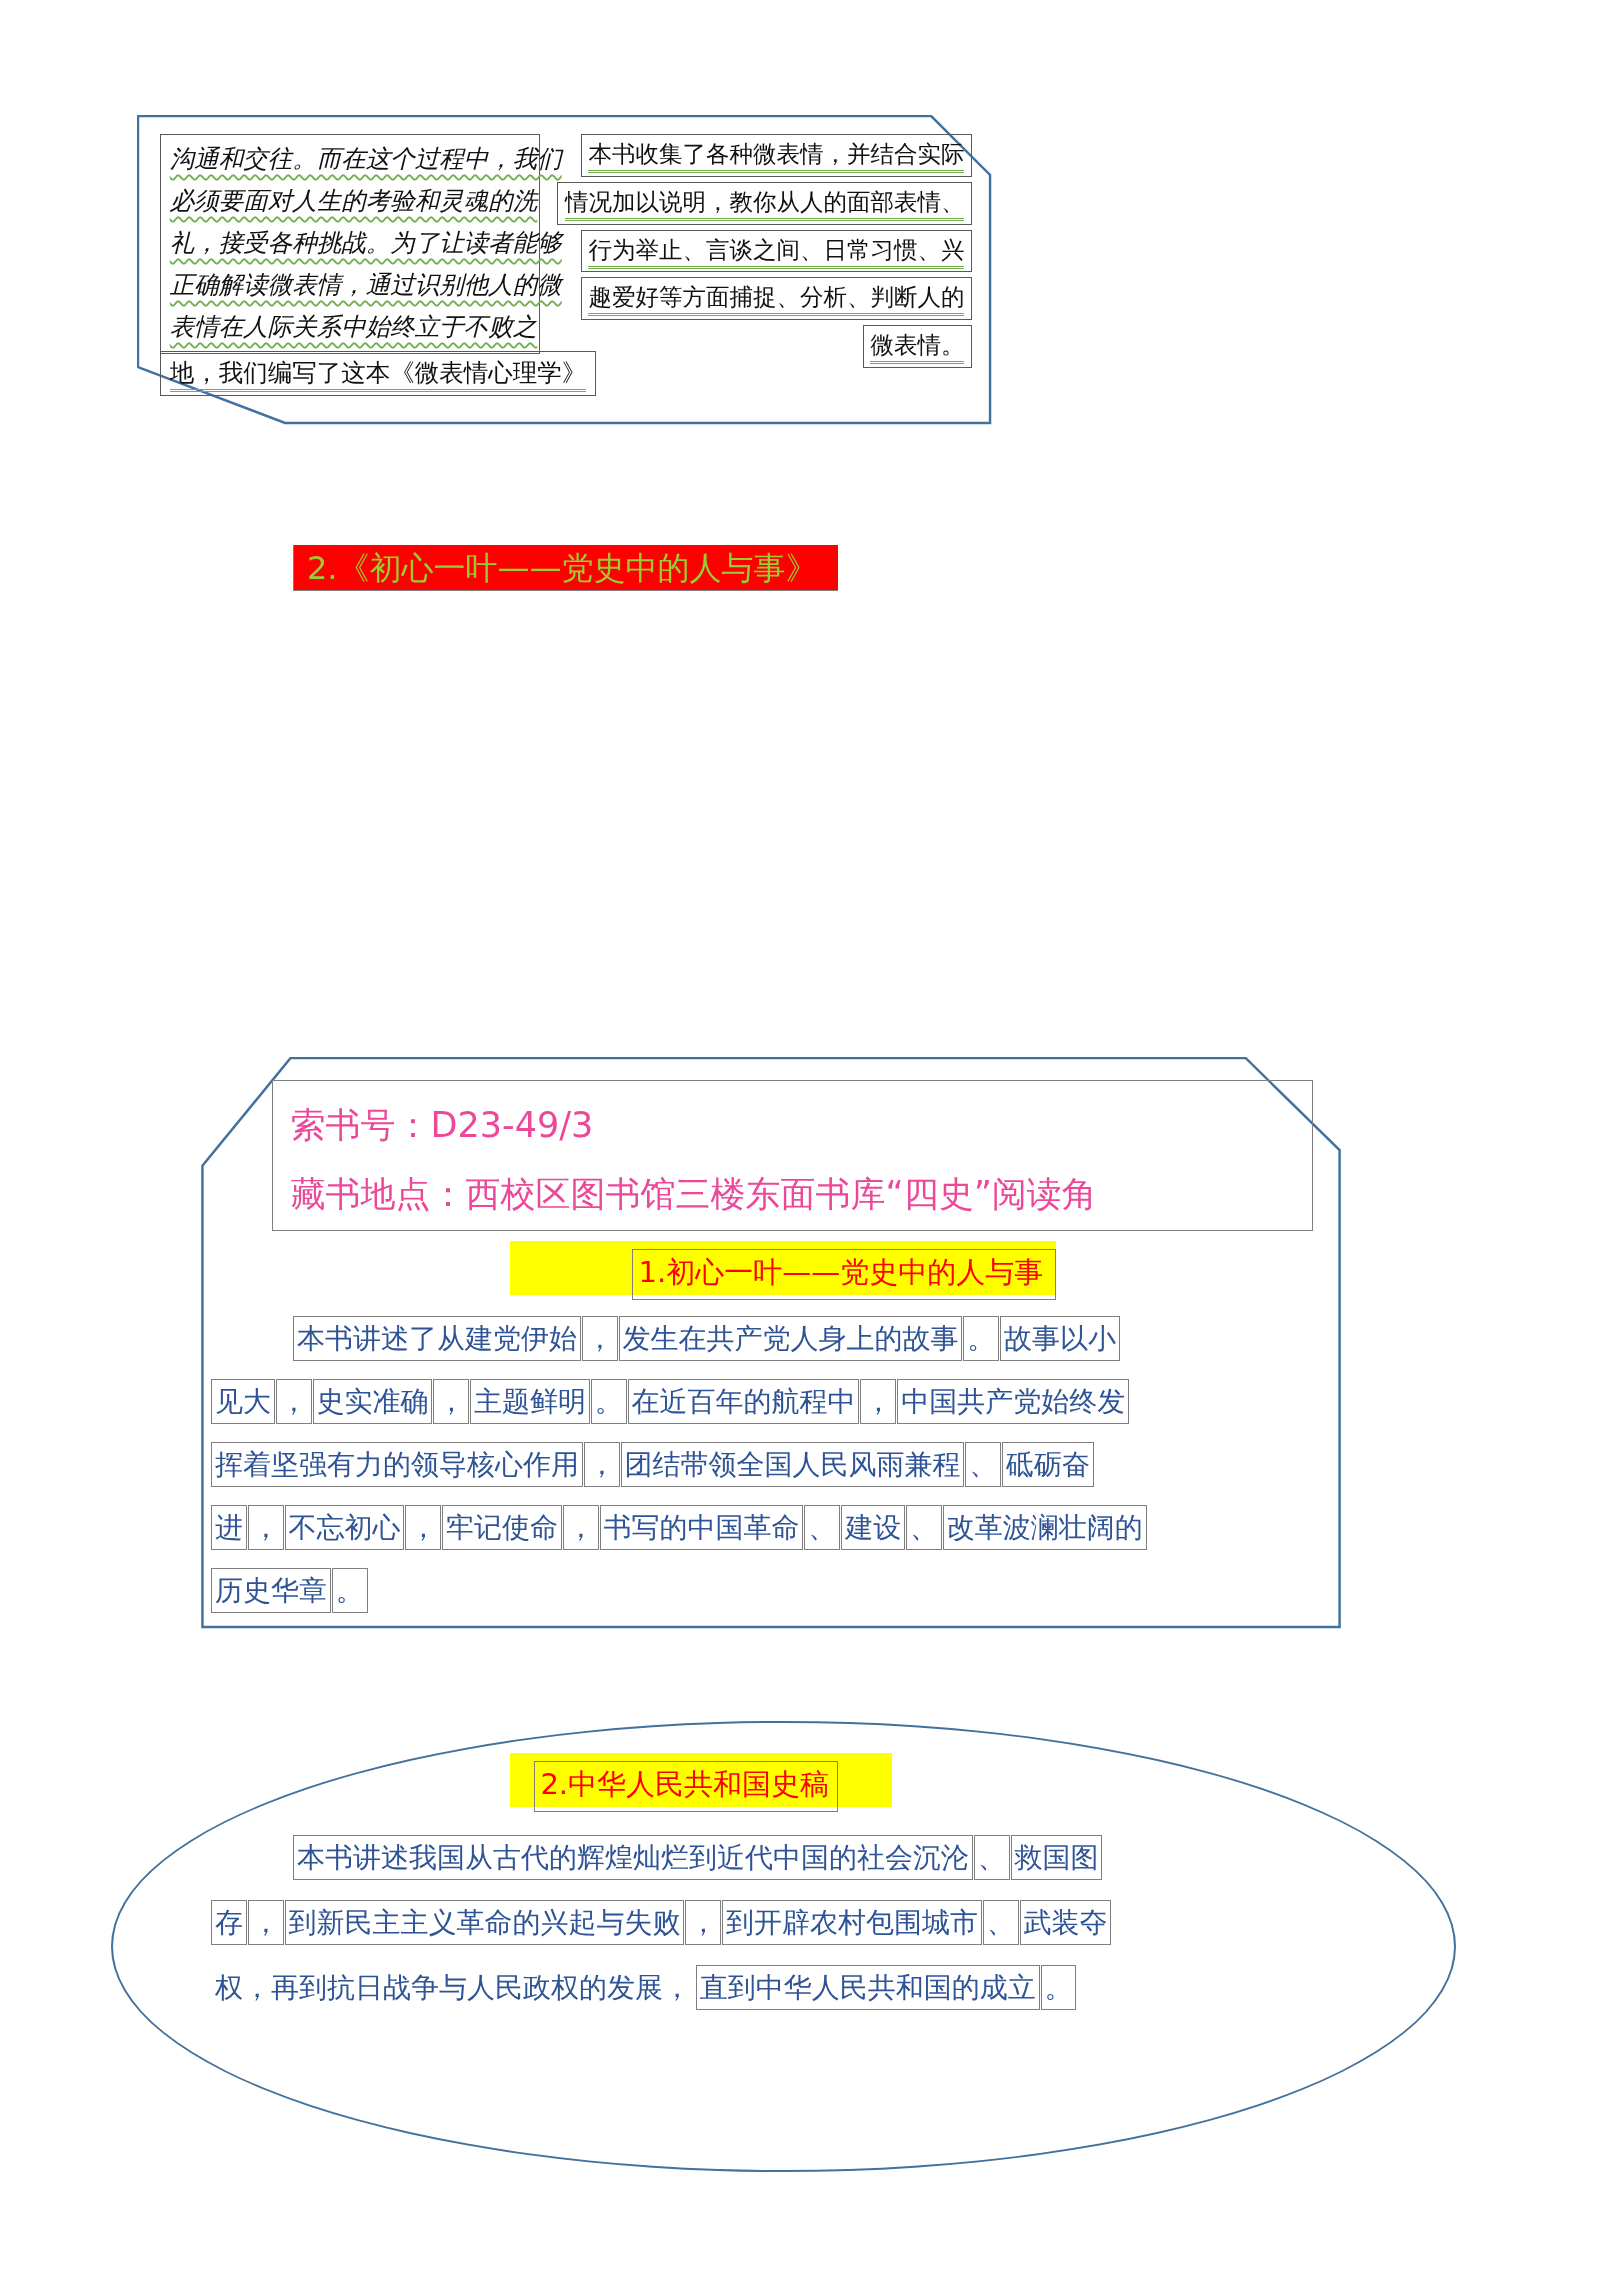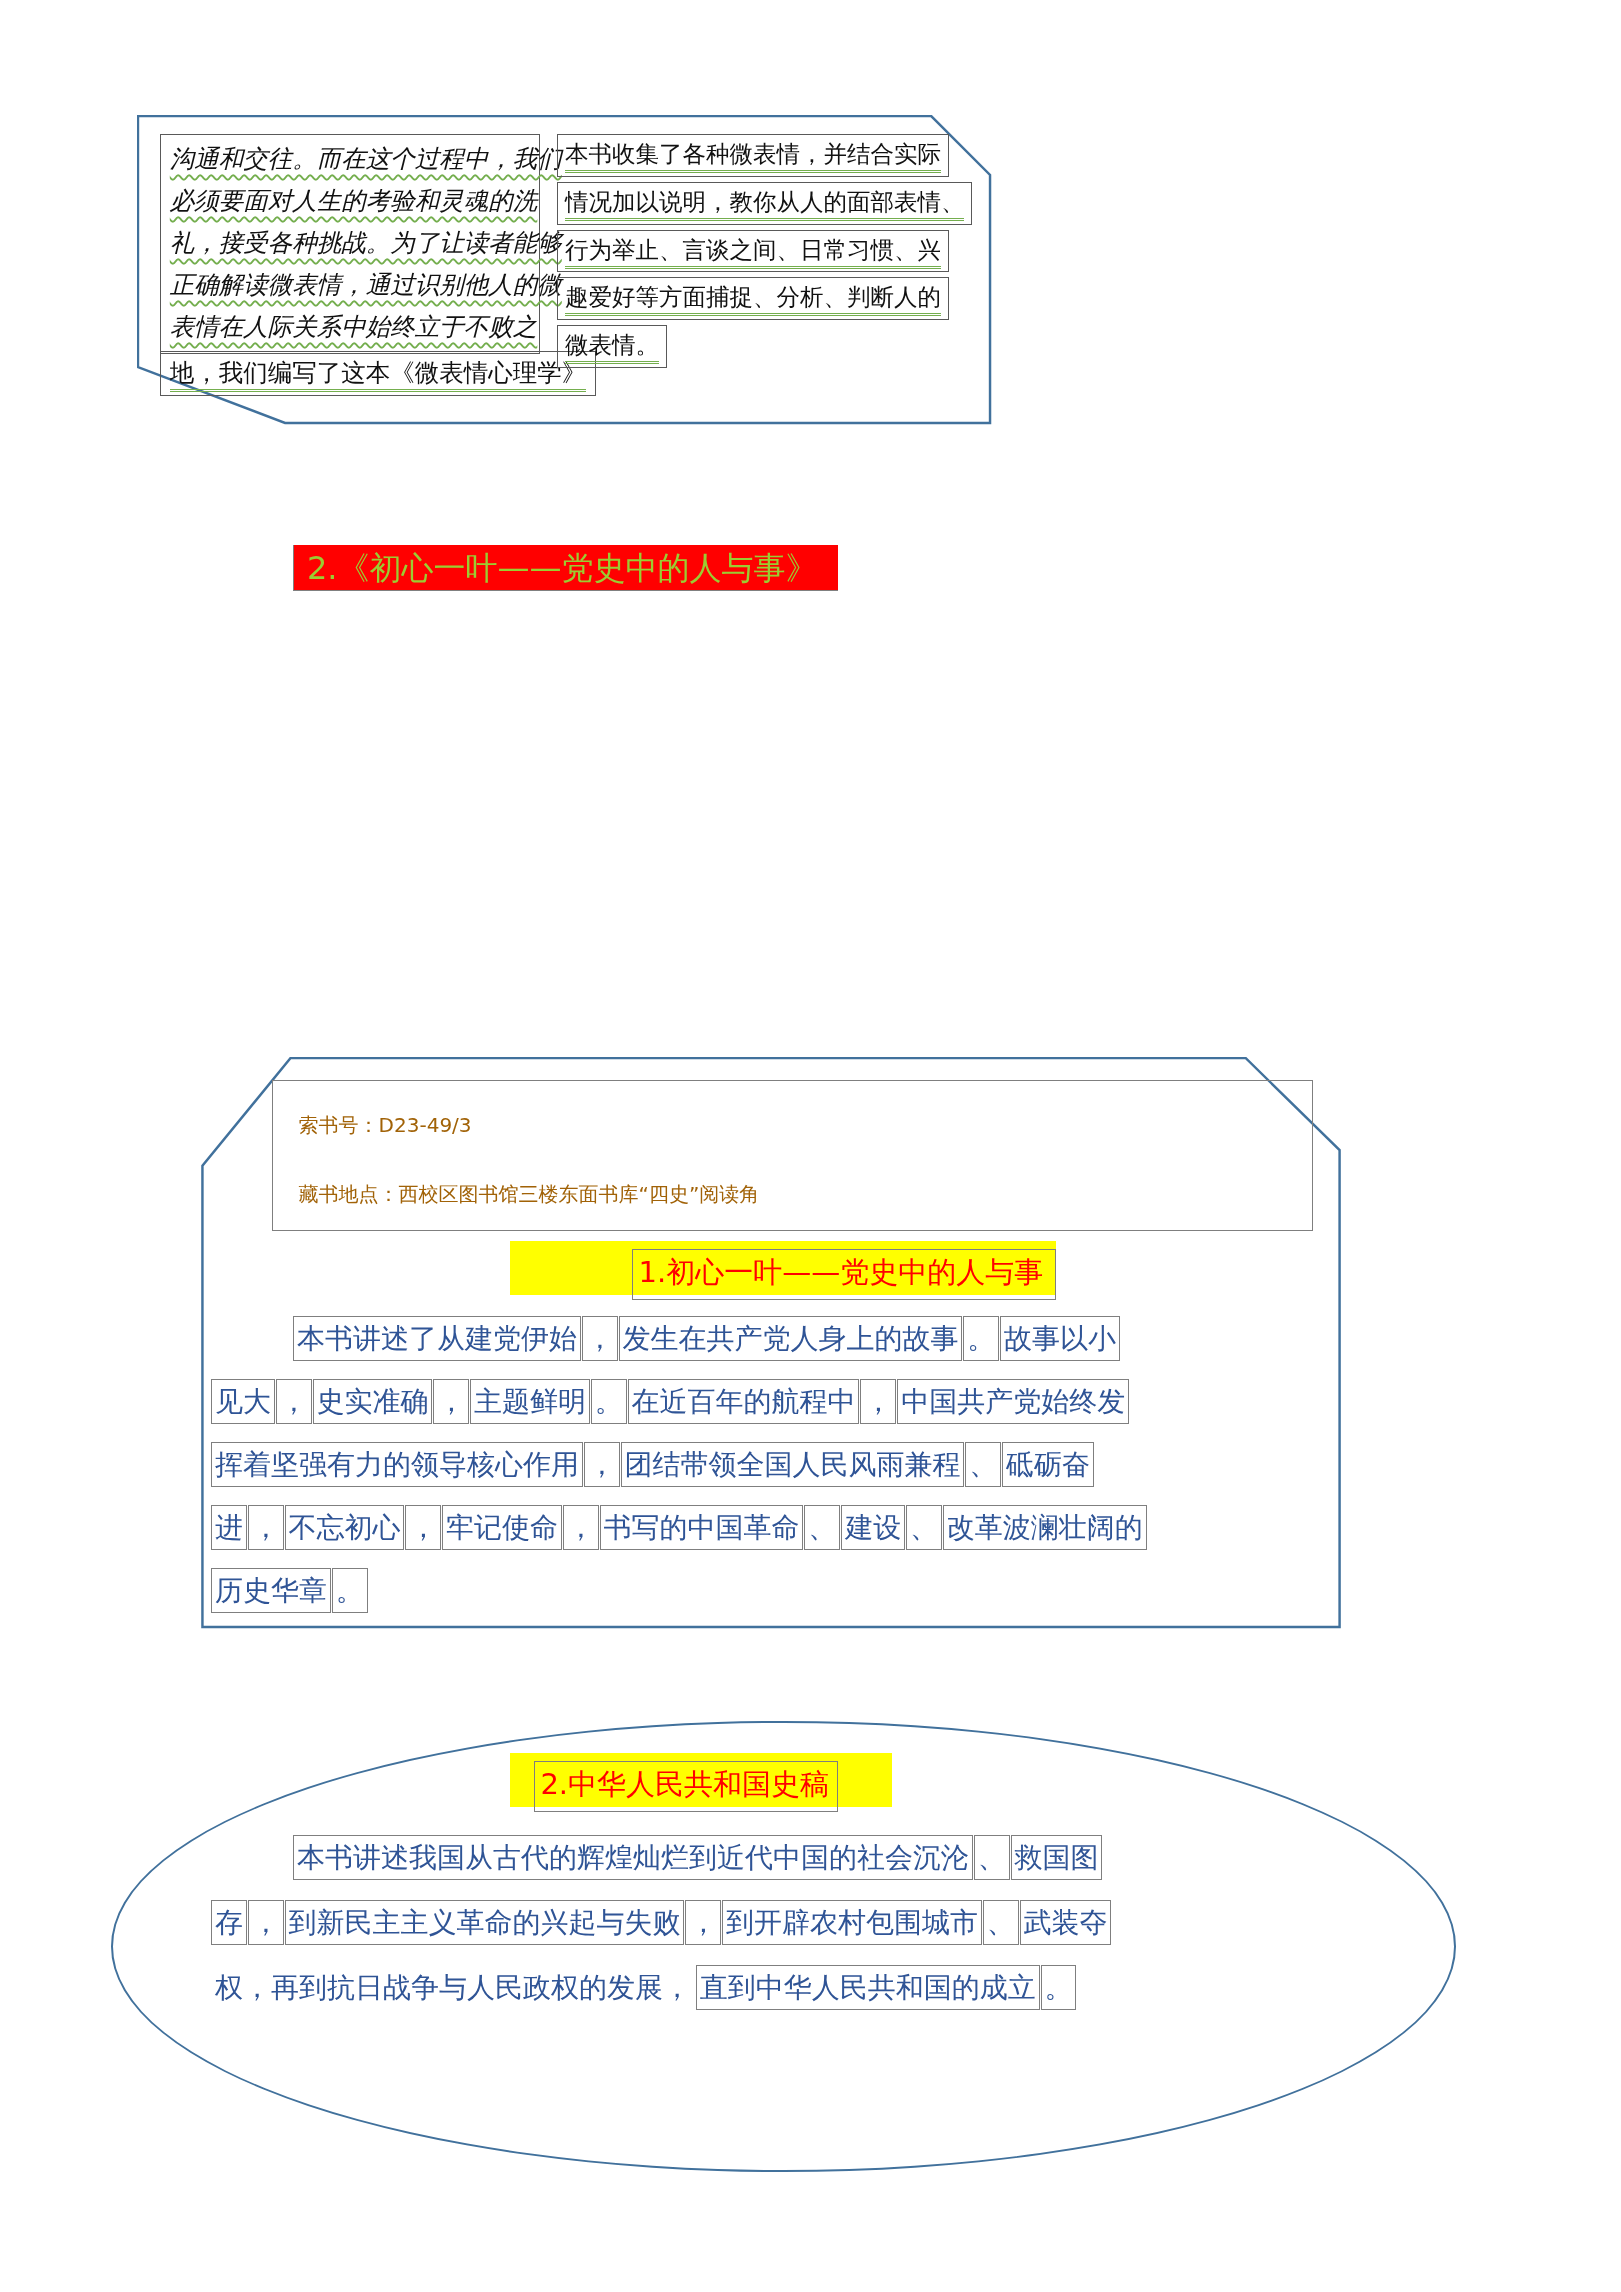--- a/index.html
+++ b/index.html
@@ -19,38 +19,38 @@
     text-decoration-line:underline; text-decoration-style:wavy;
     text-decoration-color:#74AE4E; text-decoration-thickness:2px; text-underline-offset:6.9px;font-style:italic;
   }
   .tl-last {
     position:absolute; left:160px; top:351px; border:1px solid #595959;
     padding:2.9px 8.8px 4.9px 8.8px; font-size:24.5px; line-height:35px; white-space:nowrap;
   }
   .tl-last span, .tr-box span { border-bottom:3.9px double #74AE4E; padding-bottom:2px; }
   .tr-col {
     position:absolute; left:557px; top:134px;
-    display:flex; flex-direction:column; gap:4.9px; align-items:flex-start;
+    display:flex; flex-direction:column; gap:4.9px; align-items:flex-end;
   }
   .tr-box { border:1px solid #595959; padding:1px 6.9px 3.9px 6.9px; font-size:23.5px; line-height:36px; white-space:nowrap; }
 
   
   .banner {
     position:absolute; left:293px; top:545px; width:545px; height:46px;
     background:#FF0000; color:#9ACD32; font-size:32px; line-height:46px;
     padding-left:13px; box-sizing:border-box; white-space:nowrap;
     border-left:1px solid #808080; border-bottom:1px solid #808080;
   }
 
   
   .red-box {
     position:absolute; left:272px; top:1080px; width:1041px; height:151px;
     border:1px solid #7F7F7F; box-sizing:border-box; padding:9.8px 0 0 17.6px;
   }
-  .red-line { font-size:20px; line-height:69px; color:#a16207; white-space:nowrap;margin-left:8px; }
+  .red-line { font-size:35px; line-height:69px; color:#ec4899; white-space:nowrap; }
 
   .yellow-band { position:absolute; background:#FFFF00; }
   .band1 { left:510px; top:1241px; width:546px; height:54px;text-align:right; }
   .band2 { left:510px; top:1753px; width:382px; height:54px; }
   .band-inner {
     margin:7.8px 0 0 32px; display:inline-block; border:1px solid #7F7F7F;
     padding:2.9px 11.8px 5.9px 5.9px; font-size:29px; color:#FF0000; white-space:nowrap;
   }
   .band2 .band-inner { margin-left:23.5px; padding-right:7.8px; }
 

